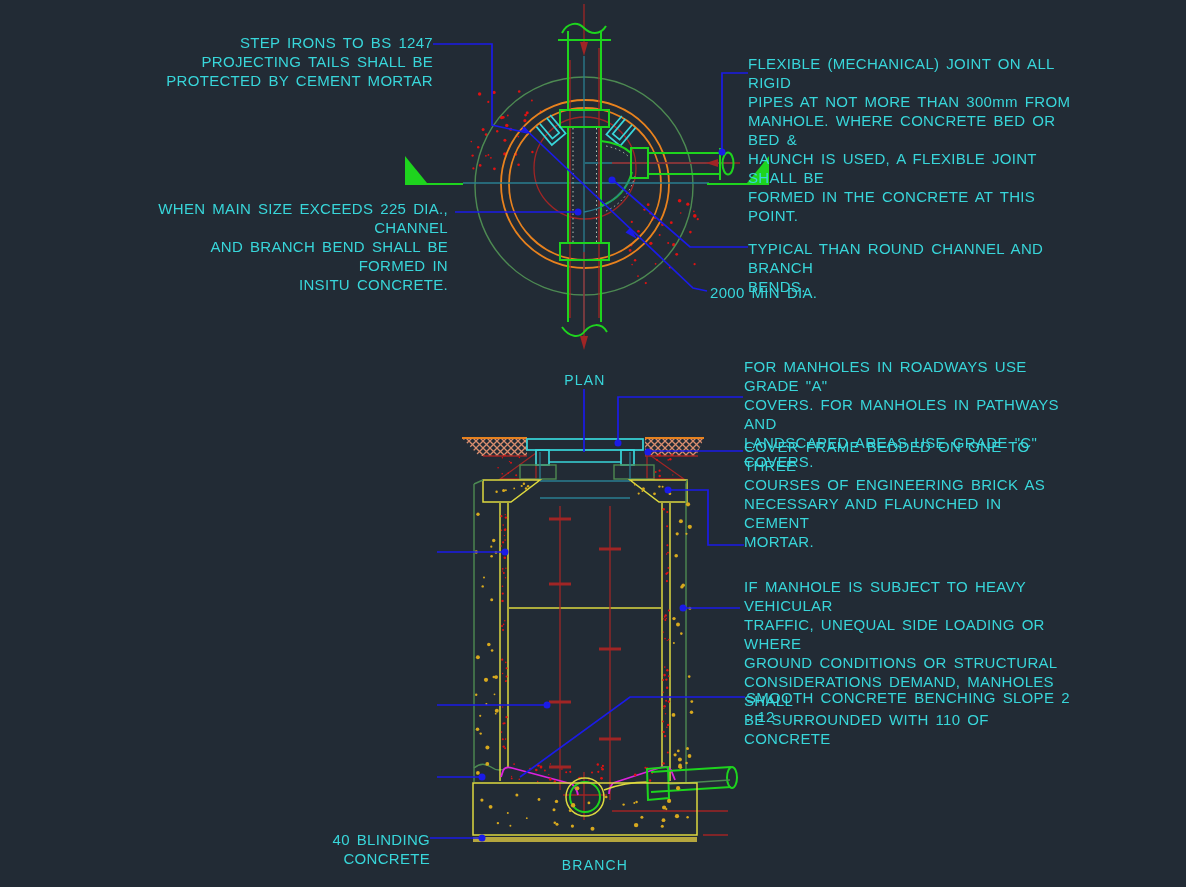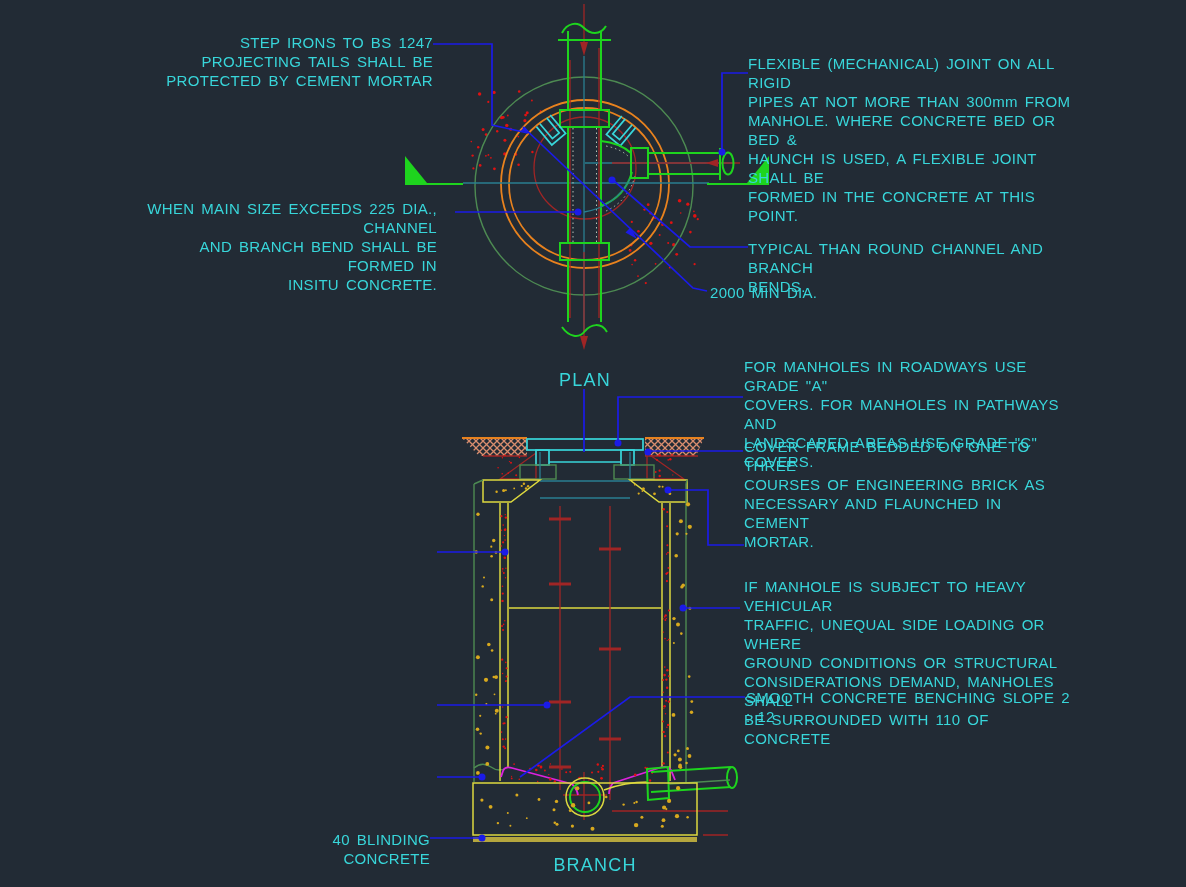--- a/index.html
+++ b/index.html
@@ -7,21 +7,21 @@
     --orange:#e8821e; --dred:#a02525; --bred:#e01212; --magenta:#dd22dd;
     --yellow:#ddd93f; --gold:#d8a91e; --salmon:#d98d6e; --teal:#2a7f91; --olive:#b5a63e;
   }
   html,body{margin:0;padding:0;background:var(--bg);}
   #canvas{position:relative;width:1186px;height:887px;background:var(--bg);overflow:hidden;
           font-family:"Liberation Sans",sans-serif;}
   svg{position:absolute;left:0;top:0;}
   .anno{position:absolute;color:var(--cyan);font-size:15px;line-height:19px;
         letter-spacing:.3px;word-spacing:2.5px;white-space:pre-line;}
   .r{text-align:right;}
-  .viewlabel{font-size:18px;letter-spacing:1.2px;text-align:center;}
+  .viewlabel{font-size:14px;letter-spacing:1.2px;text-align:center;}
   
   .sg{stroke:var(--green);fill:none;stroke-width:2;}
   .sdg{stroke:var(--dgreen);fill:none;stroke-width:1.4;}
   .sor{stroke:var(--orange);fill:none;stroke-width:1.8;}
   .sdr{stroke:var(--dred);fill:none;stroke-width:1.3;}
   .sdr3{stroke:var(--dred);fill:none;stroke-width:3;}
   .sbl{stroke:var(--blue);fill:none;stroke-width:1.7;}
   .fbl{fill:var(--blue);stroke:none;}
   .fdr{fill:var(--dred);stroke:none;}
   .fg{fill:var(--green);stroke:none;}
@@ -547,21 +547,21 @@
 </svg>
 
 <div class="anno r" style="left:153px;top:33px;width:280px">STEP IRONS TO BS 1247
 PROJECTING TAILS SHALL BE
 PROTECTED BY CEMENT MORTAR</div>
 <div class="anno" style="left:748px;top:54px;width:335px">FLEXIBLE (MECHANICAL) JOINT ON ALL RIGID
 PIPES AT NOT MORE THAN 300mm FROM
 MANHOLE. WHERE CONCRETE BED OR BED &amp;
 HAUNCH IS USED, A FLEXIBLE JOINT SHALL BE
 FORMED IN THE CONCRETE AT THIS POINT.</div>
-<div class="anno r" style="left:127px;top:199px;width:310px">WHEN MAIN SIZE EXCEEDS 225 DIA., CHANNEL
+<div class="anno r" style="left:138px;top:199px;width:310px">WHEN MAIN SIZE EXCEEDS 225 DIA., CHANNEL
 AND BRANCH BEND SHALL BE FORMED IN
 INSITU CONCRETE.</div>
 <div class="anno" style="left:748px;top:239px;width:325px">TYPICAL THAN ROUND CHANNEL AND BRANCH
 BENDS.</div>
 <div class="anno" style="left:710px;top:283px;width:200px">2000 MIN DIA.</div>
 <div class="anno viewlabel" style="left:545px;top:371px;width:80px">PLAN</div>
 <div class="anno" style="left:744px;top:437px;width:320px">COVER FRAME BEDDED ON ONE TO THREE
 COURSES OF ENGINEERING BRICK AS
 NECESSARY AND FLAUNCHED IN CEMENT
 MORTAR.</div>

